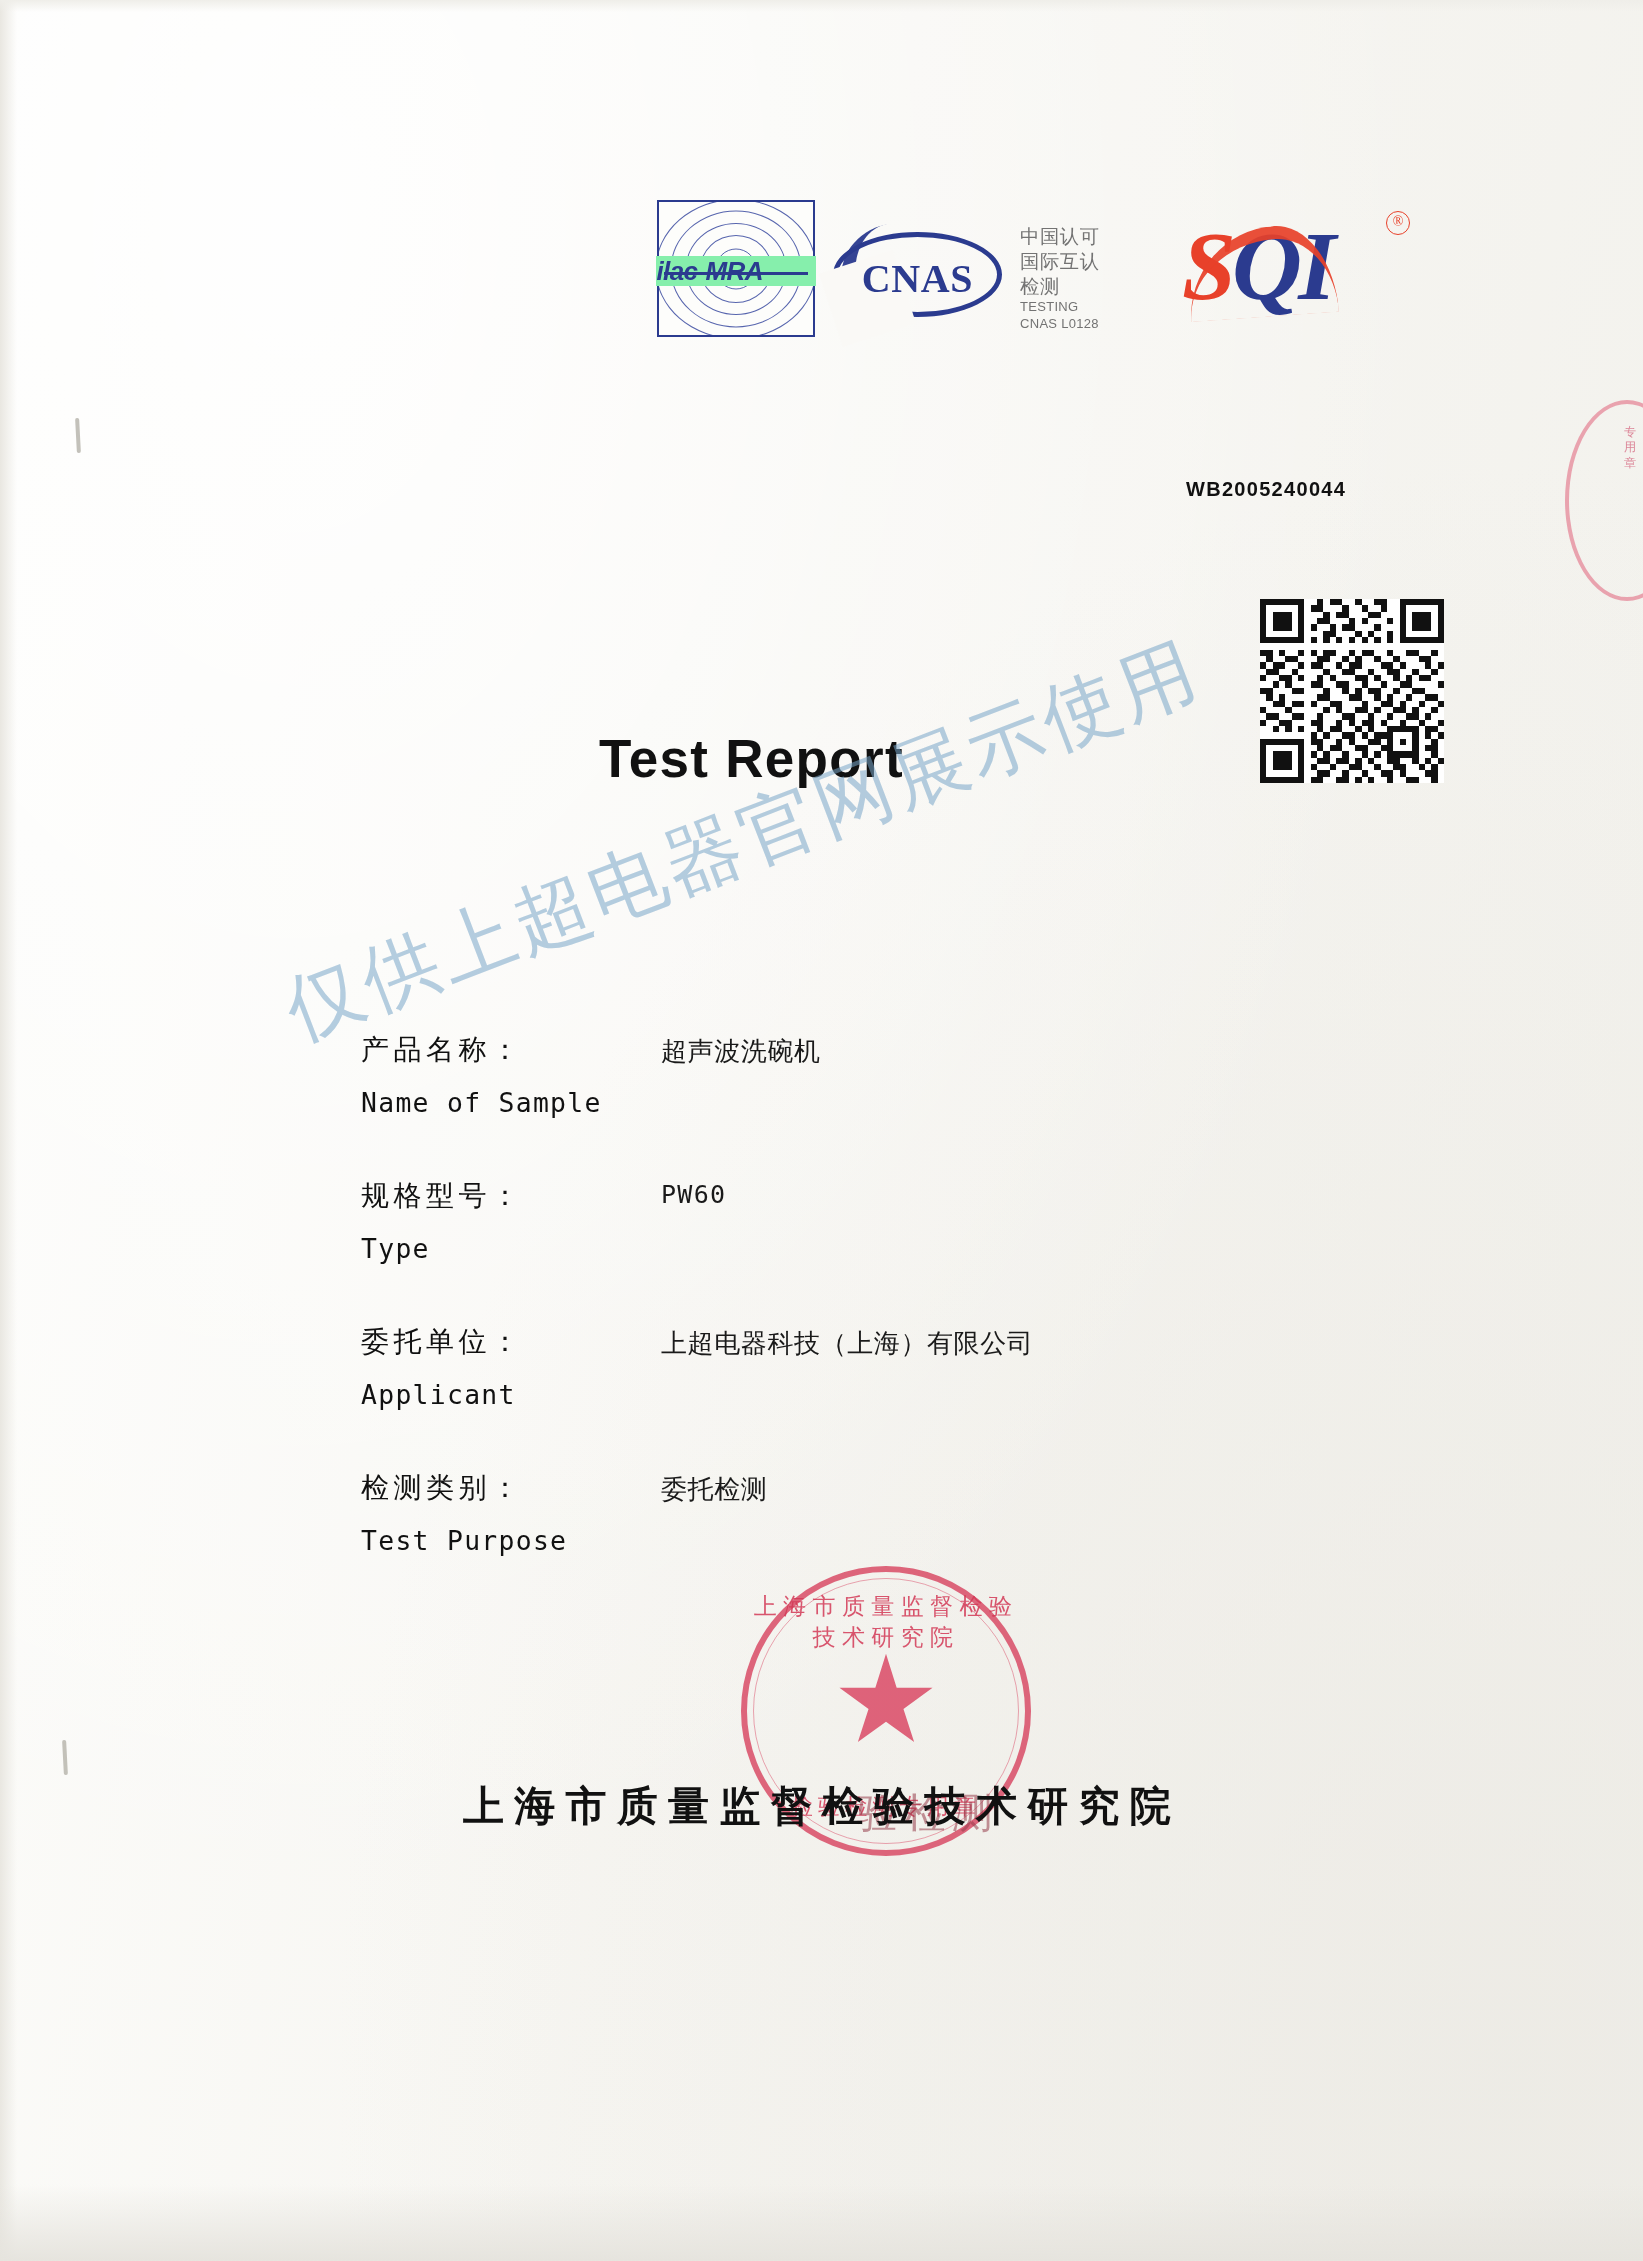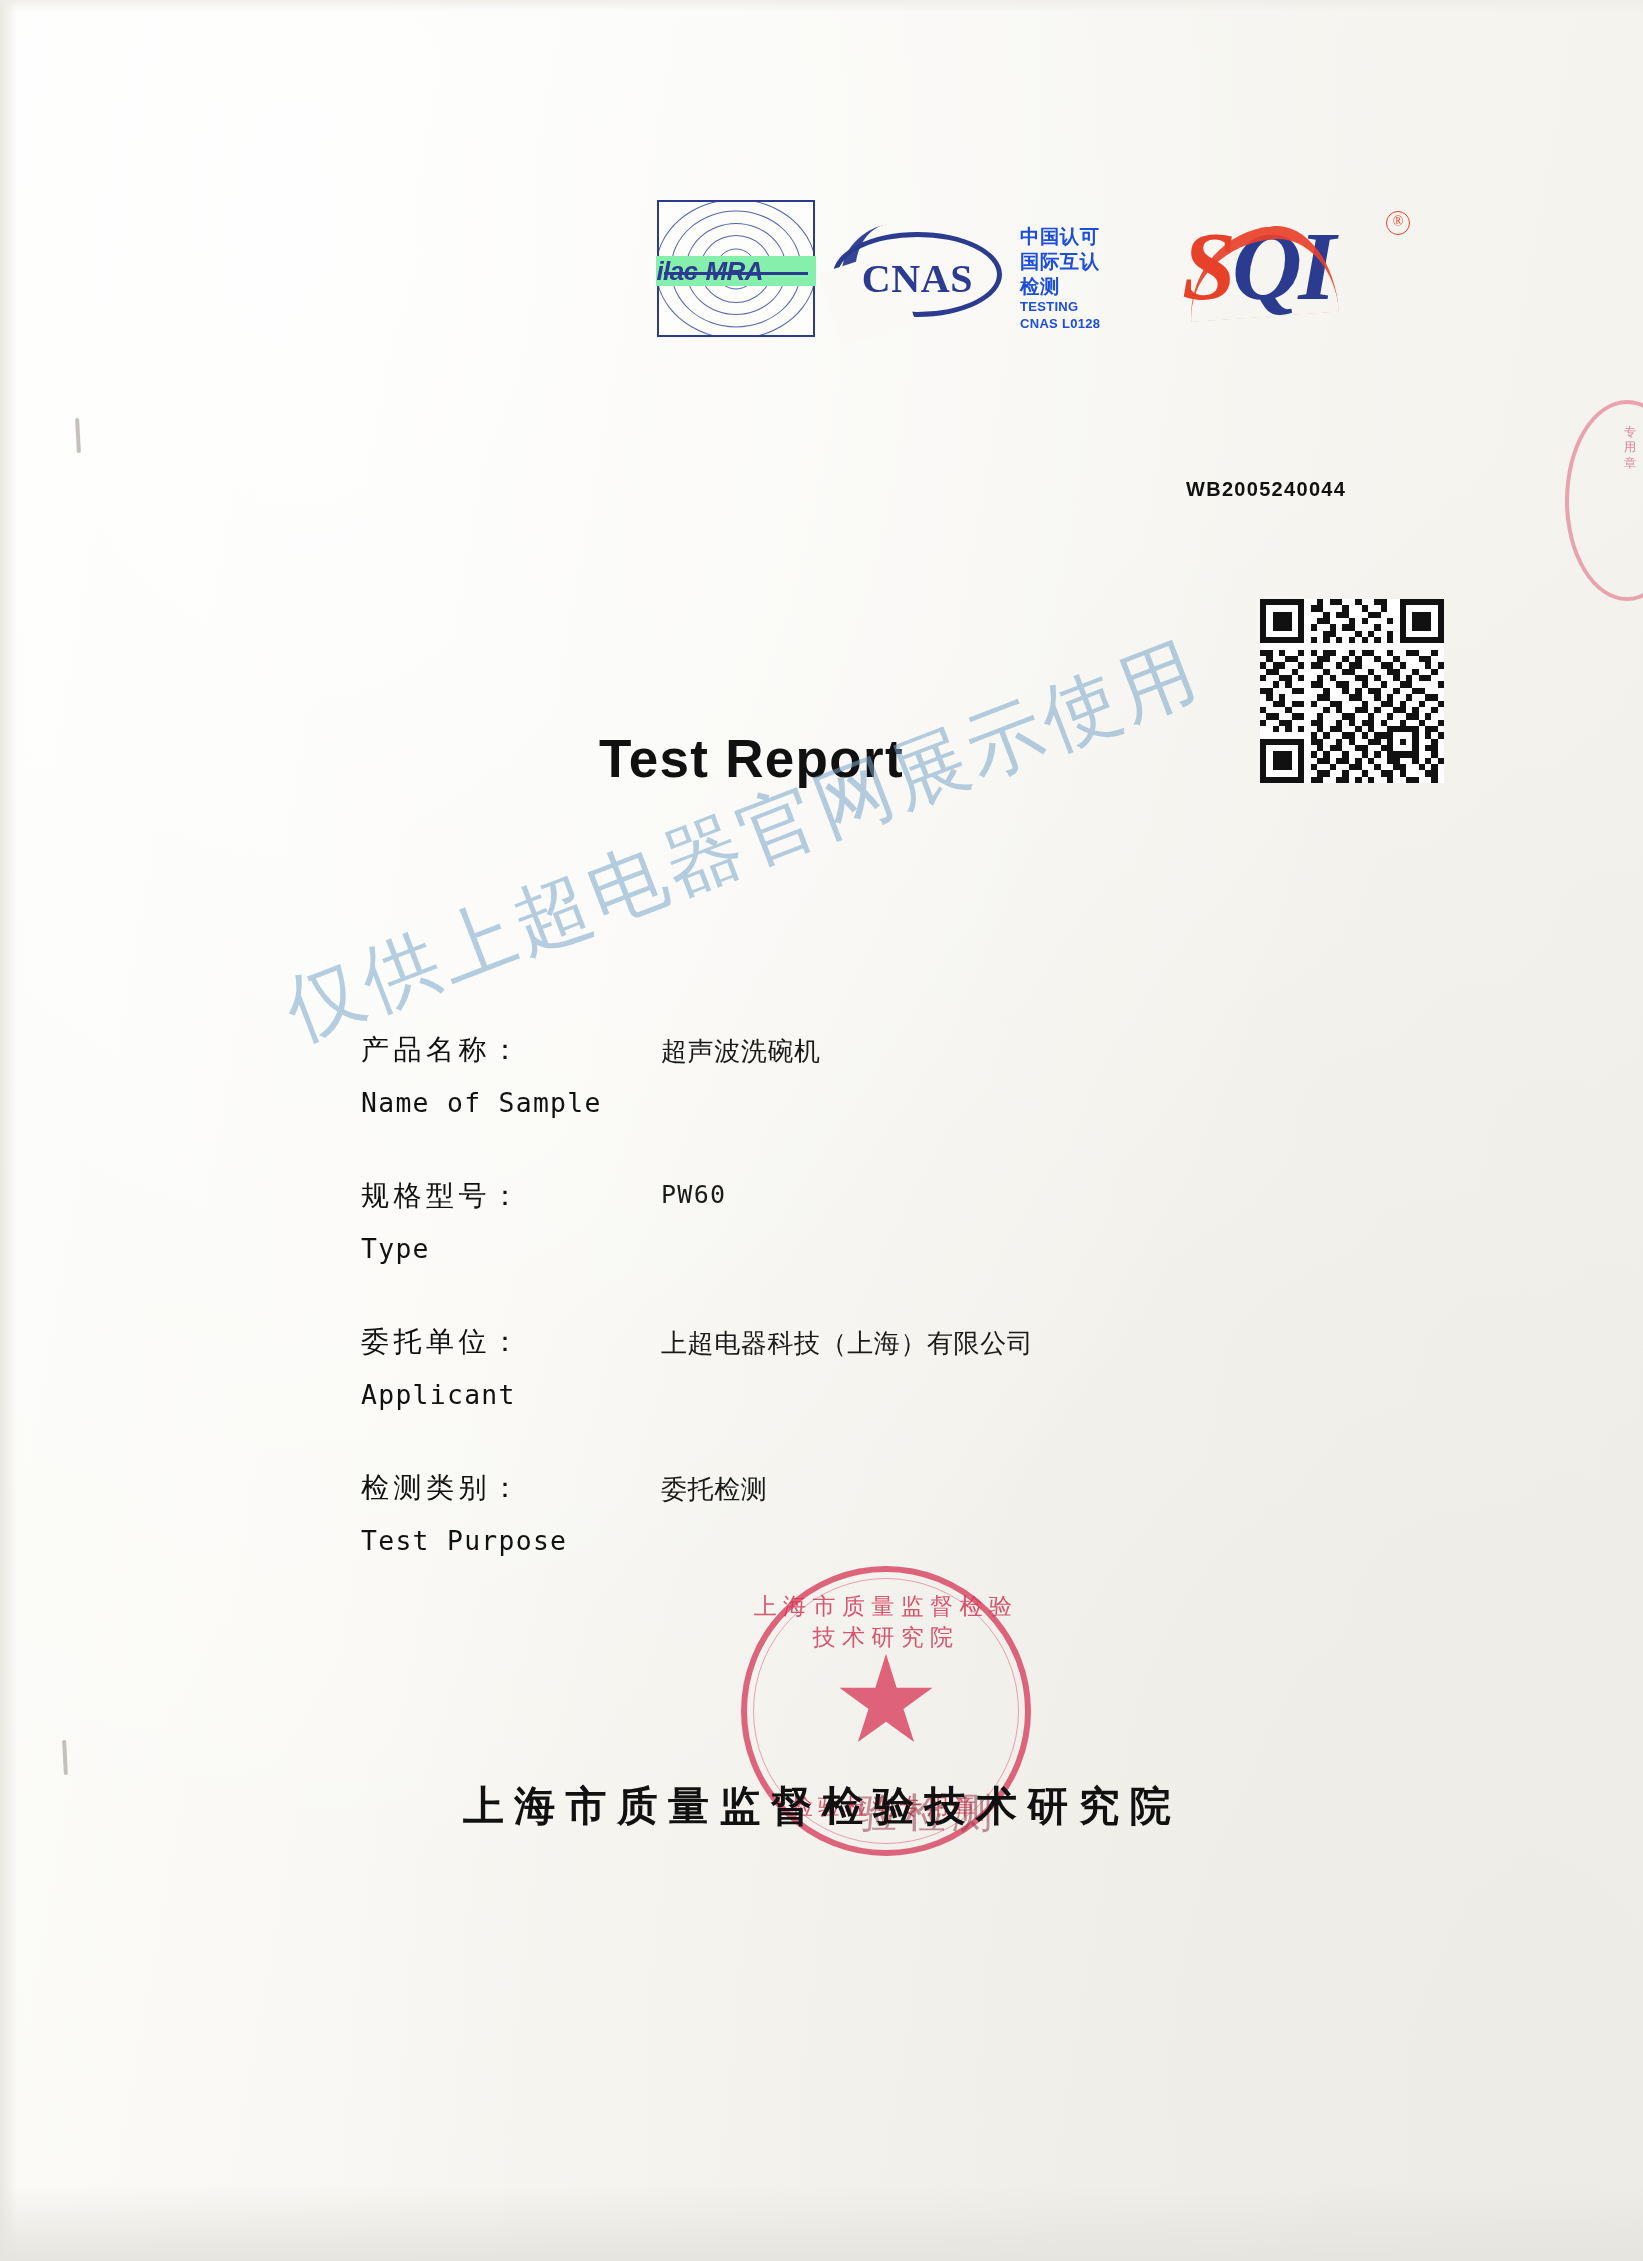--- a/index.html
+++ b/index.html
@@ -193,26 +193,25 @@
     font-weight: 700;
     font-size: 40px;
     color: #2b3b8f;
     letter-spacing: 0.6px;
   }
 
   
   .cnas-text {
     width: 148px;
     font-family: "DejaVu Sans", sans-serif;
-    color: #1d4ed8;
+    color: #737373;
     font-size: 19.3px;
     line-height: 1.30;
     padding-bottom: 3.9px;
     letter-spacing: 0.6px;
-    font-weight: bold;
   }
   .cnas-text .en {
     font-family: "Liberation Sans", sans-serif;
     font-size: 13px;
     letter-spacing: 0.3px;
   }
 
   
   .sqi {
     position: relative;

